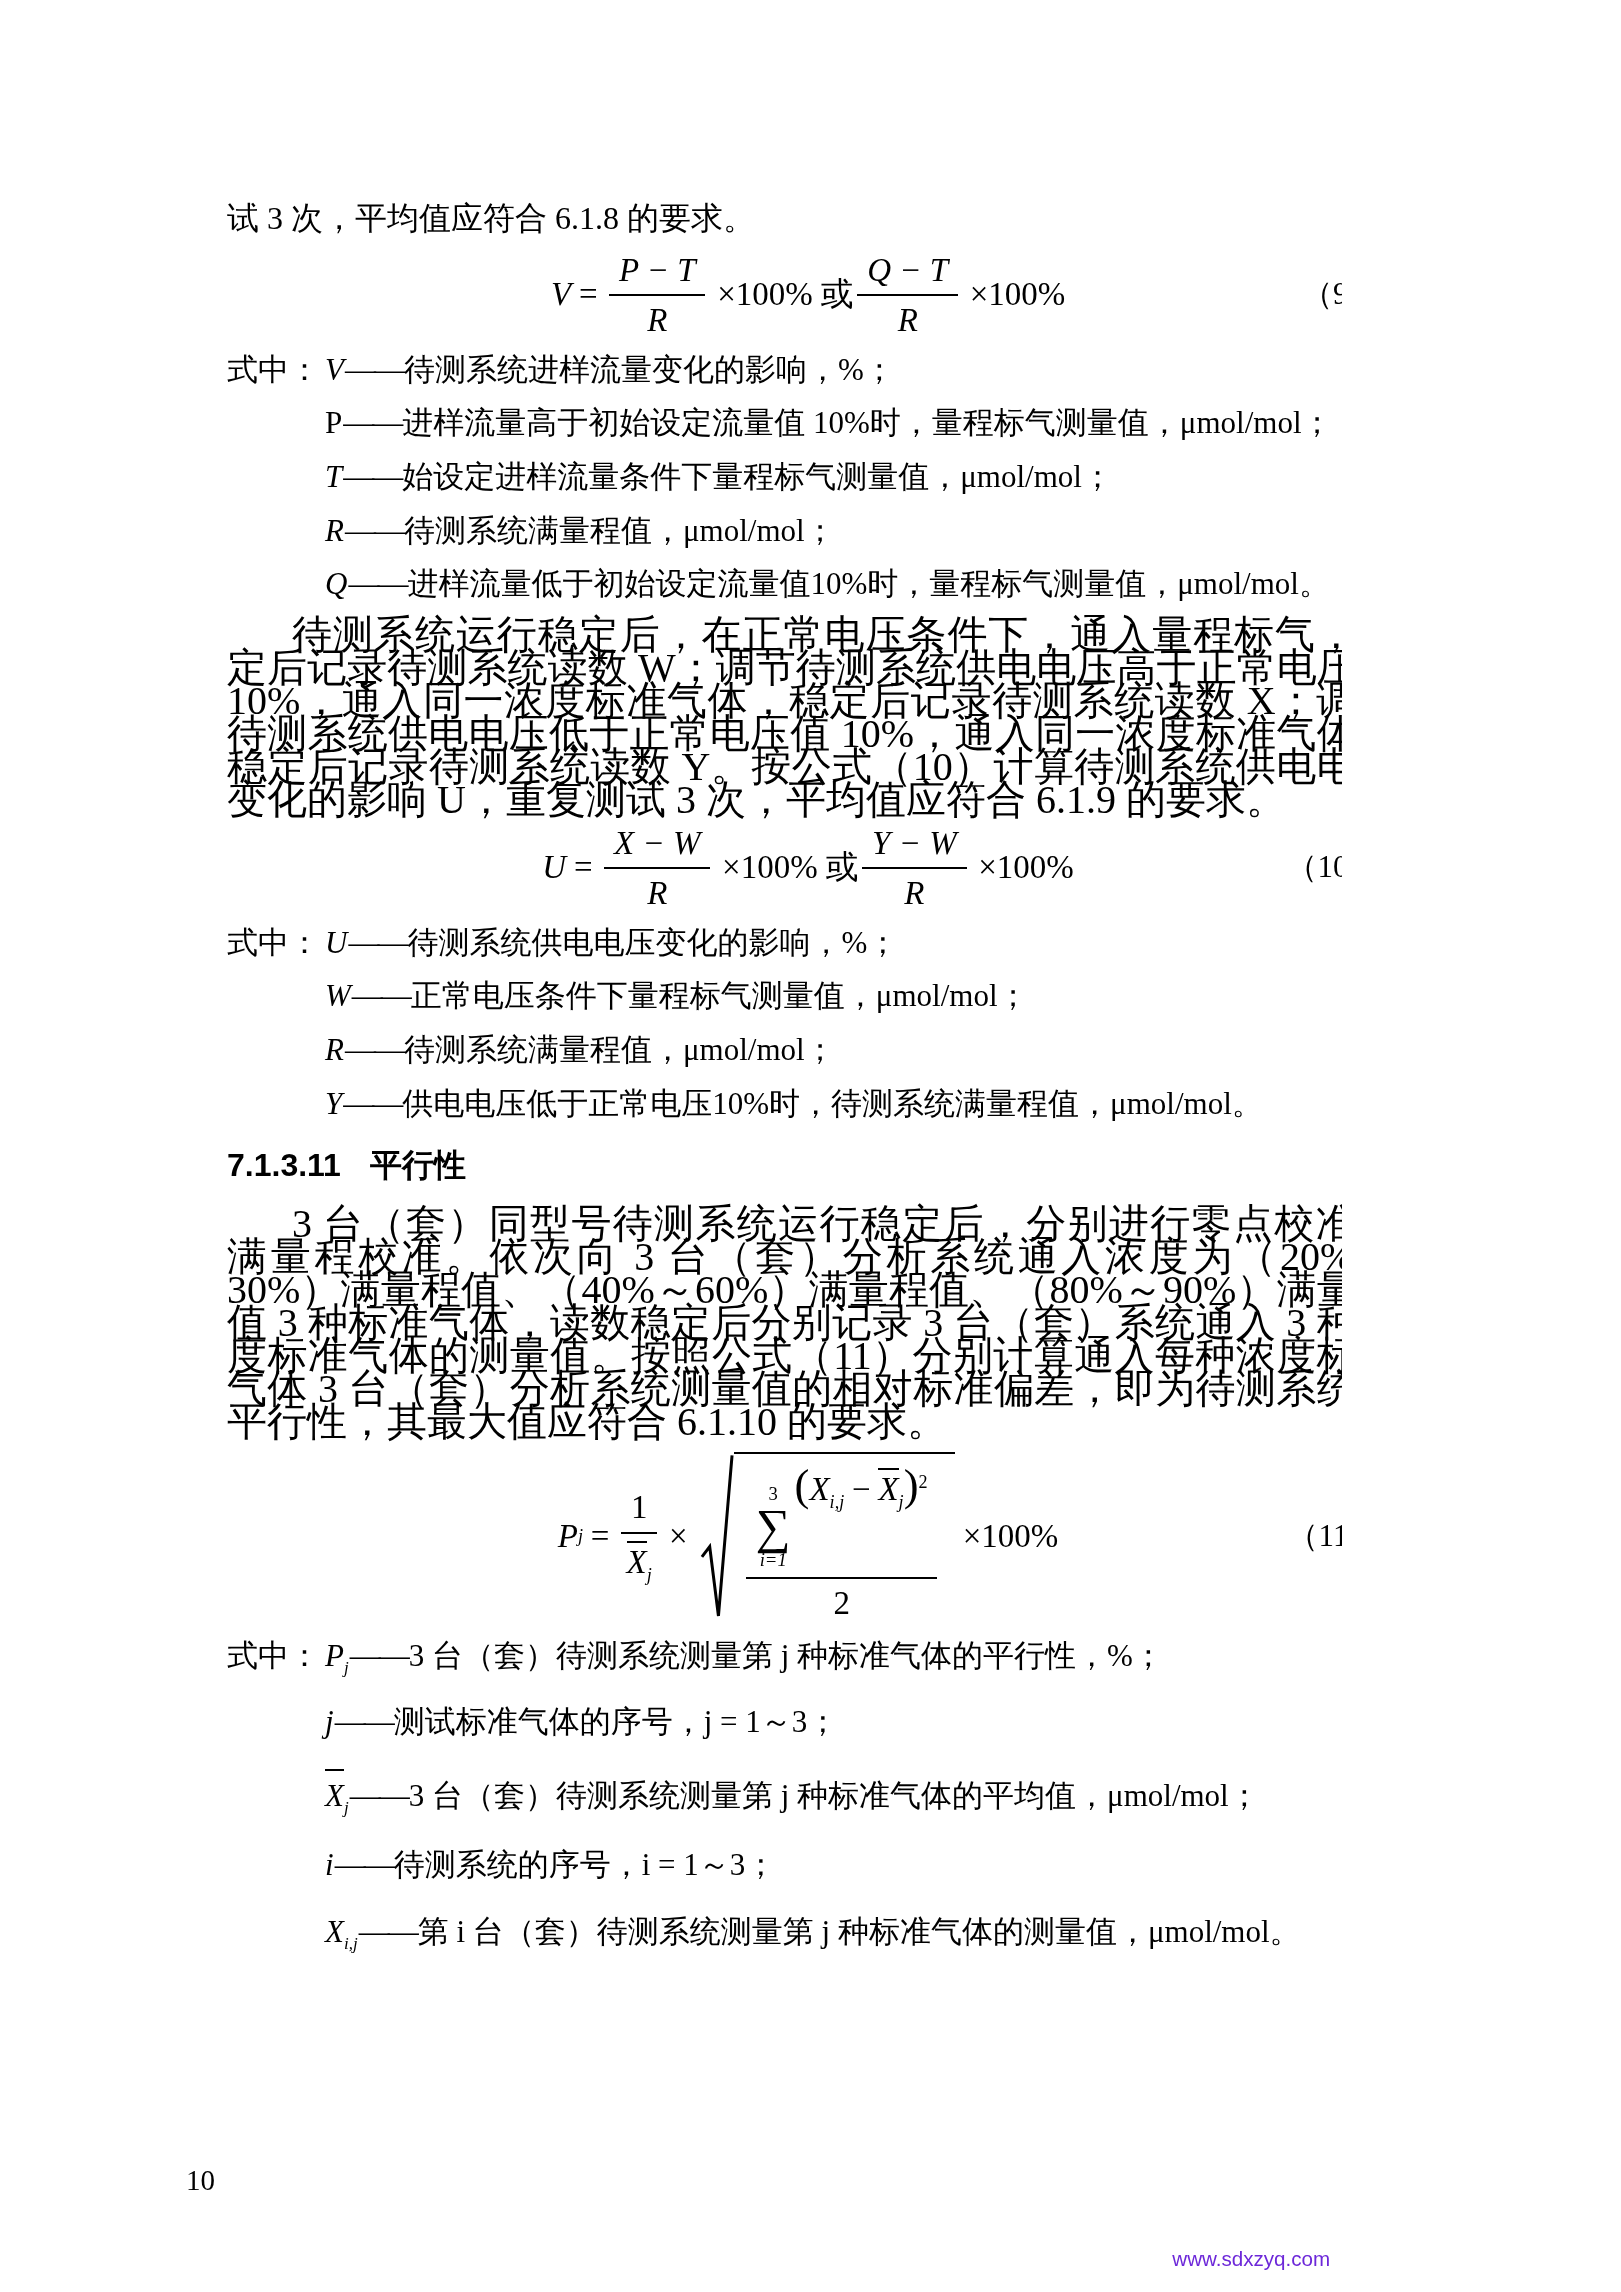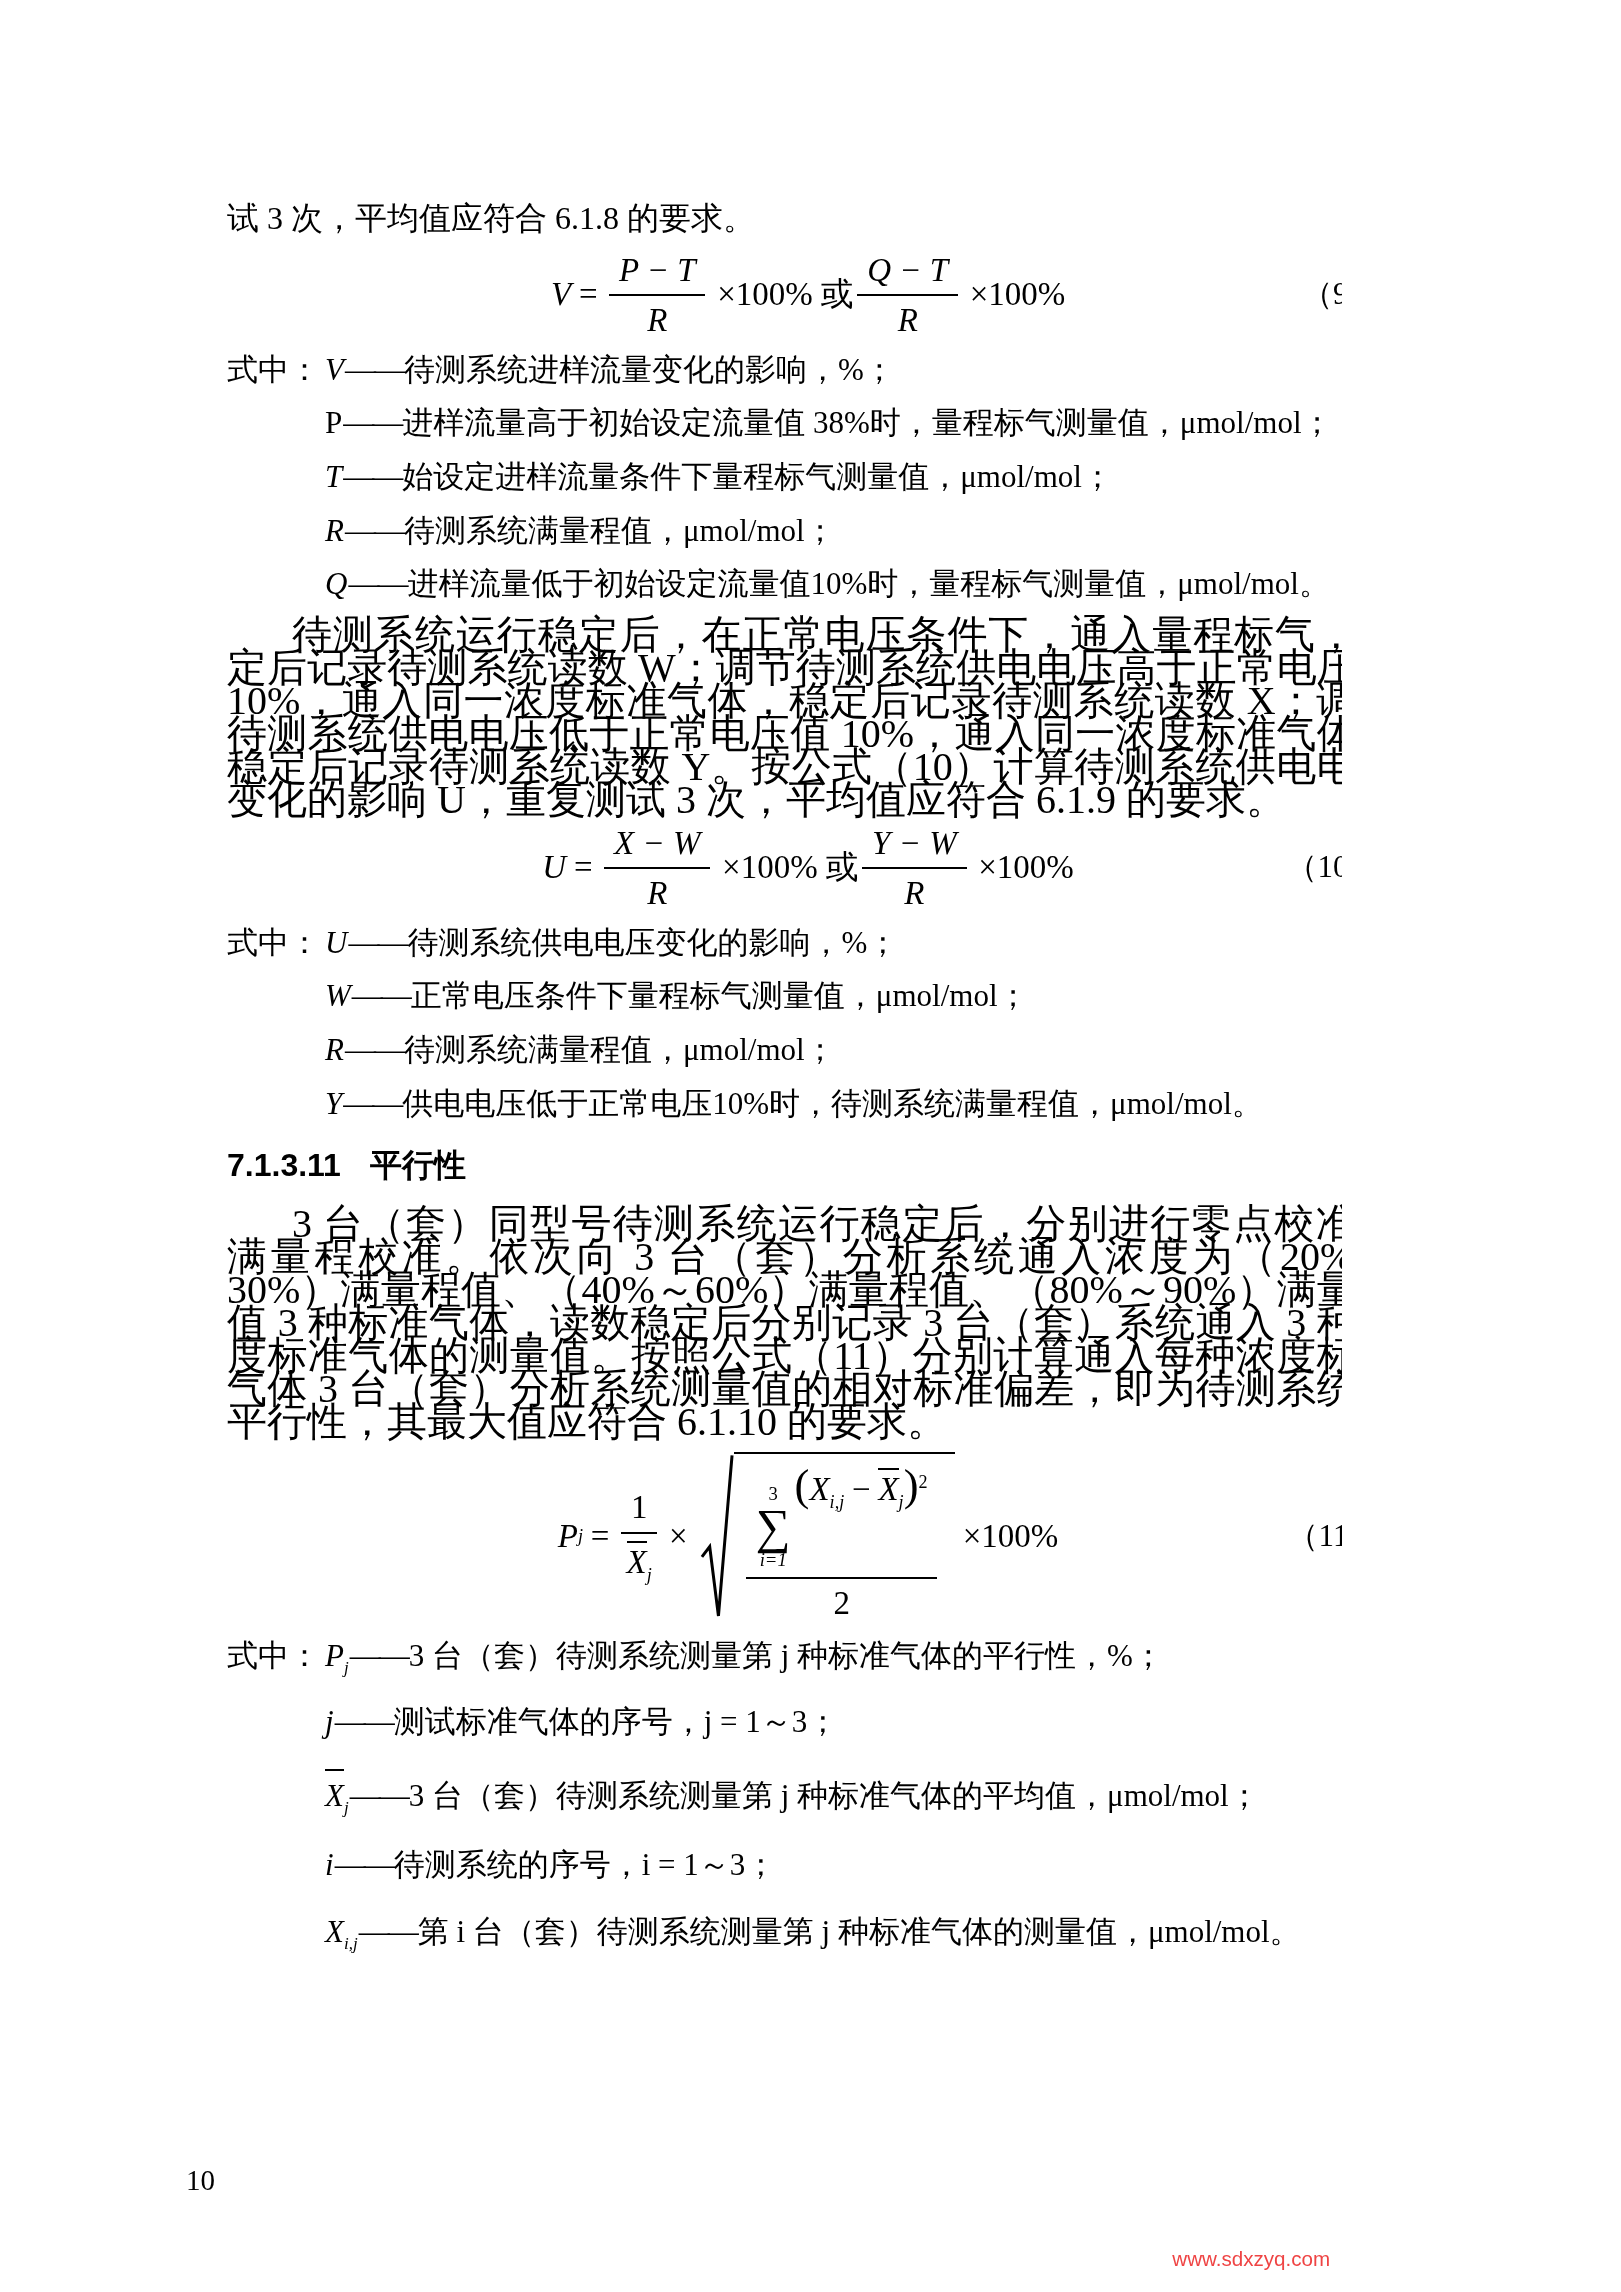--- a/index.html
+++ b/index.html
@@ -91,21 +91,21 @@
     left: 186px;
     top: 2164px;
     font-size: 29px;
   }
   .watermark {
     position: absolute;
     right: 11.8px;
     top: 2247px;
     font-family: "Liberation Sans", "DejaVu Sans", sans-serif;
     font-size: 20.6px;
-    color: #ef4444;
+    color: #6d28d9;
   }
 </style>
 </head>
 <body>
 
 <div class="page">
   <div class="content">
 
     <div class="lead">试 3 次，平均值应符合 6.1.8 的要求。</div>
 
@@ -126,21 +126,21 @@
         <span class="mo">×100%</span>
       </span>
       <span class="eq-tag">（9）</span>
     </div>
 
     <div>
       <div class="def-row">
         <span class="def-prefix">式中：</span><span class="def-term">V</span><span class="def-dash">——</span><span class="def-desc">待测系统进样流量变化的影响，%；</span>
       </div>
       <div class="def-row indent">
-        <span class="def-term upright">P</span><span class="def-dash">——</span><span class="def-desc">进样流量高于初始设定流量值 38%时，量程标气测量值，μmol/mol；</span>
+        <span class="def-term upright">P</span><span class="def-dash">——</span><span class="def-desc">进样流量高于初始设定流量值 10%时，量程标气测量值，μmol/mol；</span>
       </div>
       <div class="def-row indent">
         <span class="def-term">T</span><span class="def-dash">——</span><span class="def-desc">始设定进样流量条件下量程标气测量值，μmol/mol；</span>
       </div>
       <div class="def-row indent">
         <span class="def-term">R</span><span class="def-dash">——</span><span class="def-desc">待测系统满量程值，μmol/mol；</span>
       </div>
       <div class="def-row indent">
         <span class="def-term">Q</span><span class="def-dash">——</span><span class="def-desc">进样流量低于初始设定流量值10%时，量程标气测量值，μmol/mol。</span>
       </div>

